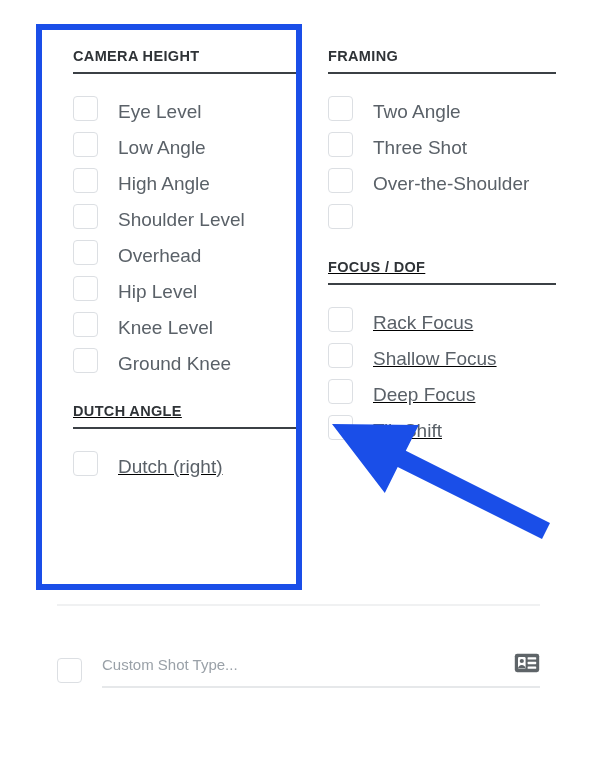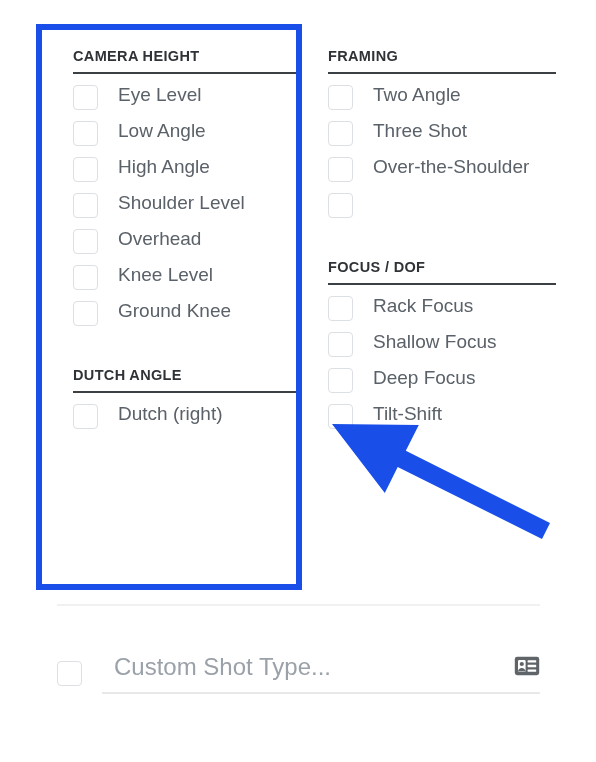--- a/index.html
+++ b/index.html
@@ -35,40 +35,40 @@
   .column {
     position: absolute;
     top: 40px;
     width: 240px;
   }
   .column.left  { left: 57px; }
   .column.right { left: 312px; }
 
   
   .section { margin-bottom: 0; }
-  .section + .section { margin-top: 30px; }
+  .section + .section { margin-top: 30px; text-decoration: underline; }
 
   .section-header {
     font-size: 14.5px;
     font-weight: bold;
     letter-spacing: 0.35px;
     color: #2f3337;
     text-transform: uppercase;
     padding-bottom: 8px;
     border-bottom: 2px solid #3b4045;
     width: 228px;
     white-space: nowrap;
   }
 
   .options { margin-top: 11px; }
 
   
   .option-row {
     display: flex;
-    align-items: flex-start;
+    align-items: flex-end;
     height: 36px;
   }
 
   .checkbox {
     width: 25px;
     height: 25px;
     box-sizing: border-box;
     border: 1.6px solid #dcdfe3;
     border-radius: 4px;
     background: #ffffff;
@@ -110,25 +110,24 @@
     padding-bottom: 11px;
     display: flex;
     align-items: center;
   }
 
   .custom-input {
     border: none;
     outline: none;
     background: transparent;
     font-family: "Liberation Sans", sans-serif;
-    font-size: 24px;
+    font-size: 15px;
     color: #5a6168;
     flex: 1 1 auto;
     padding: 0;
-    margin-left: 12px;
   }
   .custom-input::placeholder { color: #9aa1a8; opacity: 1; }
 
   .card-icon {
     flex: 0 0 auto;
     margin-left: 10px;
     margin-bottom: 2px;
     width: 26px;
     height: 20px;
     display: block;
@@ -179,20 +178,24 @@
               <div class="checkbox"></div>
               <div class="option-label">High Angle</div>
             </div>
             <div class="option-row">
               <div class="checkbox"></div>
               <div class="option-label">Shoulder Level</div>
             </div>
             <div class="option-row">
               <div class="checkbox"></div>
               <div class="option-label">Overhead</div>
+            </div>
+            <div class="option-row">
+              <div class="checkbox"></div>
+              <div class="option-label">Hip Level</div>
             </div>
             <div class="option-row">
               <div class="checkbox"></div>
               <div class="option-label">Knee Level</div>
             </div>
             <div class="option-row">
               <div class="checkbox"></div>
               <div class="option-label">Ground Knee</div>
             </div>
           </div>

